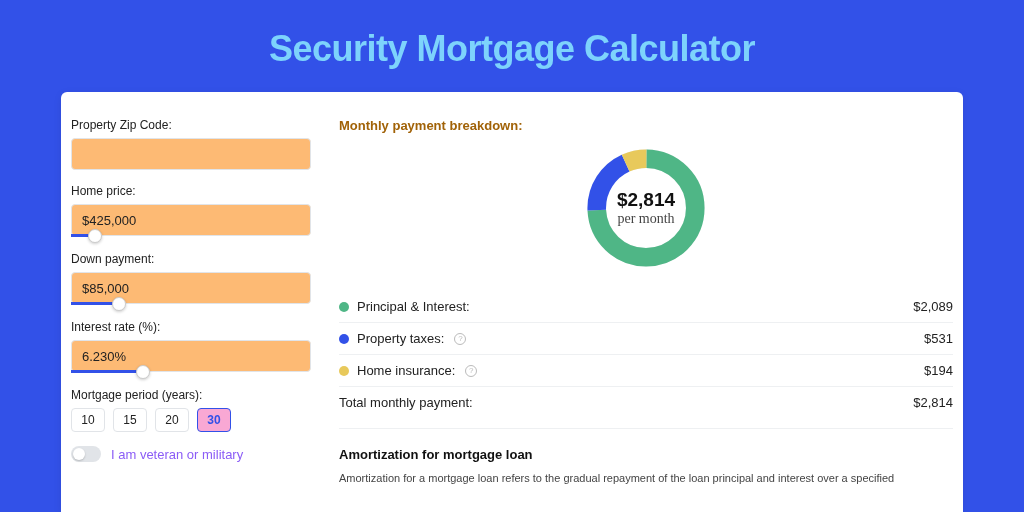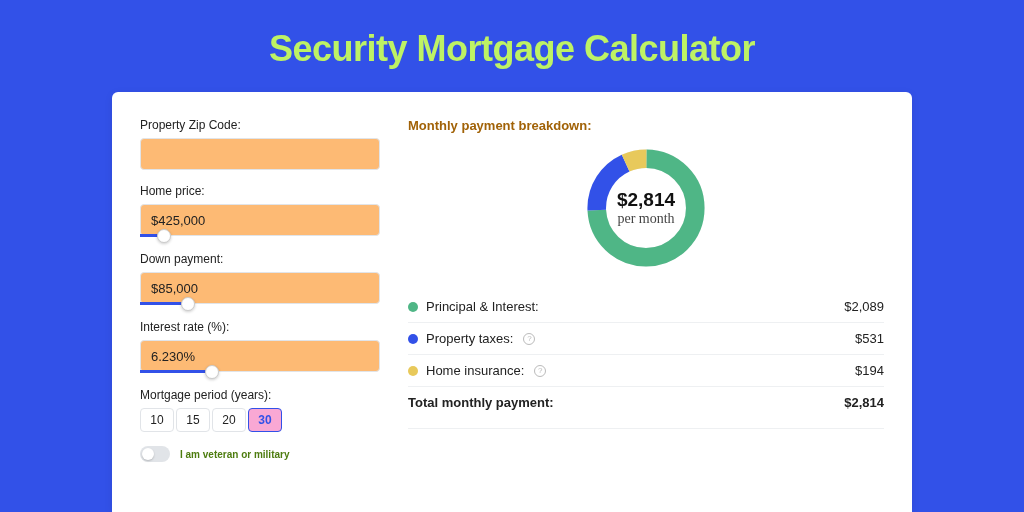--- a/index.html
+++ b/index.html
@@ -1,53 +1,53 @@
 <!DOCTYPE html>
 <html><head>
 <meta charset="utf-8">
 <style>
   * { box-sizing: border-box; margin: 0; padding: 0; }
   html, body { width: 1024px; height: 512px; overflow: hidden; font-family: -apple-system, BlinkMacSystemFont, "Segoe UI", Arial, sans-serif; }
   body { background: #3251e8; }
-  .page-title { color: #bef264; font-size: 36px; font-weight: 700; text-align: center; padding: 28px 0 22px; letter-spacing: -0.5px; }
-  .card { background: #fff; margin: 0 112px; border-radius: 6px 6px 0 0; padding: 26px 28px 0; display: flex; gap: 28px; height: 420px; box-shadow: 0 2px 8px rgba(0,0,0,.08); }
+  .page-title { color: #7dd3fc; font-size: 36px; font-weight: 700; text-align: center; padding: 28px 0 22px; letter-spacing: -0.5px; }
+  .card { background: #fff; margin: 0 61px; border-radius: 6px 6px 0 0; padding: 26px 10px 0; display: flex; gap: 28px; height: 420px; box-shadow: 0 2px 8px rgba(0,0,0,.08); }
   .col-left { width: 240px; flex-shrink: 0; }
   .col-right { flex: 1; }
   .field { margin-bottom: 14px; }
   .label { font-size: 12px; color: #222; margin-bottom: 6px; display: block; }
   .input { width: 100%; height: 32px; border: 1px solid #e1e4e8; border-radius: 4px; padding: 0 10px; font-size: 13px; color: #222; background: #fdba74; }
   .slider-track { position: relative; height: 4px; margin-top: -2px; }
   .slider-fill { position: absolute; left: 0; top: 0; height: 3px; background: #3251e8; }
   .slider-thumb { position: absolute; top: 50%; transform: translate(-50%,-50%); width: 14px; height: 14px; border-radius: 50%; background: #fff; border: 1px solid #ccc; box-shadow: 0 1px 3px rgba(0,0,0,.2); cursor: pointer; }
   .row-two { display: flex; gap: 1px; }
   .row-two .input:first-child { flex: 1.8; }
   .row-two .input:last-child { flex: 1; }
-  .pill-row { display: flex; gap: 2px; }
+  .pill-row { display: flex; gap: 8px; }
   .pill { width: 34px; height: 24px; border: 1px solid #e1e4e8; border-radius: 4px; background: #fff; font-size: 12px; color: #222; display: flex; align-items: center; justify-content: center; cursor: pointer; }
   .pill.active { background: #f9a8d4; border-color: #3251e8; color: #3251e8; font-weight: 600; }
   .toggle-row { display: flex; align-items: center; gap: 10px; margin-top: 6px; }
   .toggle { width: 30px; height: 16px; border-radius: 10px; background: #e1e4e8; position: relative; cursor: pointer; }
   .toggle::after { content: ""; position: absolute; left: 2px; top: 2px; width: 12px; height: 12px; border-radius: 50%; background: #fff; box-shadow: 0 1px 2px rgba(0,0,0,.2); }
-  .toggle-label { font-size: 10px; color: #4d7c0f; font-weight: bold; }
+  .toggle-label { font-size: 13px; color: #8b5cf6; }
   .section-title { font-size: 13px; font-weight: 700; color: #a16207; margin-bottom: 10px; }
   .donut-wrap { display: flex; justify-content: center; margin: 4px 0 18px; }
   .donut { position: relative; width: 130px; height: 130px; }
   .donut svg { width: 130px; height: 130px; }
   .donut-center { position: absolute; inset: 0; display: flex; flex-direction: column; align-items: center; justify-content: center; }
   .donut-value { font-size: 19px; font-weight: 800; color: #111; }
   .donut-sub { font-size: 14px; color: #444; font-family: Liberation Serif, serif; }
   .legend-row { display: flex; align-items: center; justify-content: space-between; padding: 8px 0; font-size: 13px; color: #222; }
   .legend-row + .legend-row { border-top: 1px solid #eef0f2; }
   .legend-left { display: flex; align-items: center; gap: 8px; }
   .dot { width: 10px; height: 10px; border-radius: 50%; }
   .dot.green { background: #4fb686; }
   .dot.blue { background: #3251e8; }
   .dot.yellow { background: #e8c95b; }
   .info-icon { width: 12px; height: 12px; border-radius: 50%; border: 1px solid #bbb; color: #bbb; font-size: 8px; display: inline-flex; align-items: center; justify-content: center; margin-left: 2px; }
-  .legend-total { font-weight: 700; border-top: 1px solid #eef0f2; align-items: center; }
+  .legend-total { font-weight: 400; border-top: 1px solid #eef0f2; align-items: center; }
   .amort { margin-top: 18px; border-top: 0; }
   .amort-title { font-size: 13px; font-weight: 700; color: #111; margin-bottom: 8px; }
   .amort-text { font-size: 11px; color: #444; line-height: 1.5; }
   hr.sep { border: none; border-top: 1px solid #eef0f2; margin: 10px 0 14px; }
 </style>
 </head>
 <body>
 
 <h1 class="page-title">Security Mortgage Calculator</h1>
 
@@ -150,15 +150,19 @@
       </div>
       <span>$194</span>
     </div>
     <div class="legend-row legend-total">
       <span>Total monthly payment:</span>
       <span>$2,814</span>
     </div>
 
     <hr class="sep">
 
+    <div class="amort">
+      <div class="amort-title">Amortization for mortgage loan</div>
+      <div class="amort-text">Amortization for a mortgage loan refers to the gradual repayment of the loan principal and interest over a specified</div>
+    </div>
 
   </div>
 </div>
 
 </body></html>

